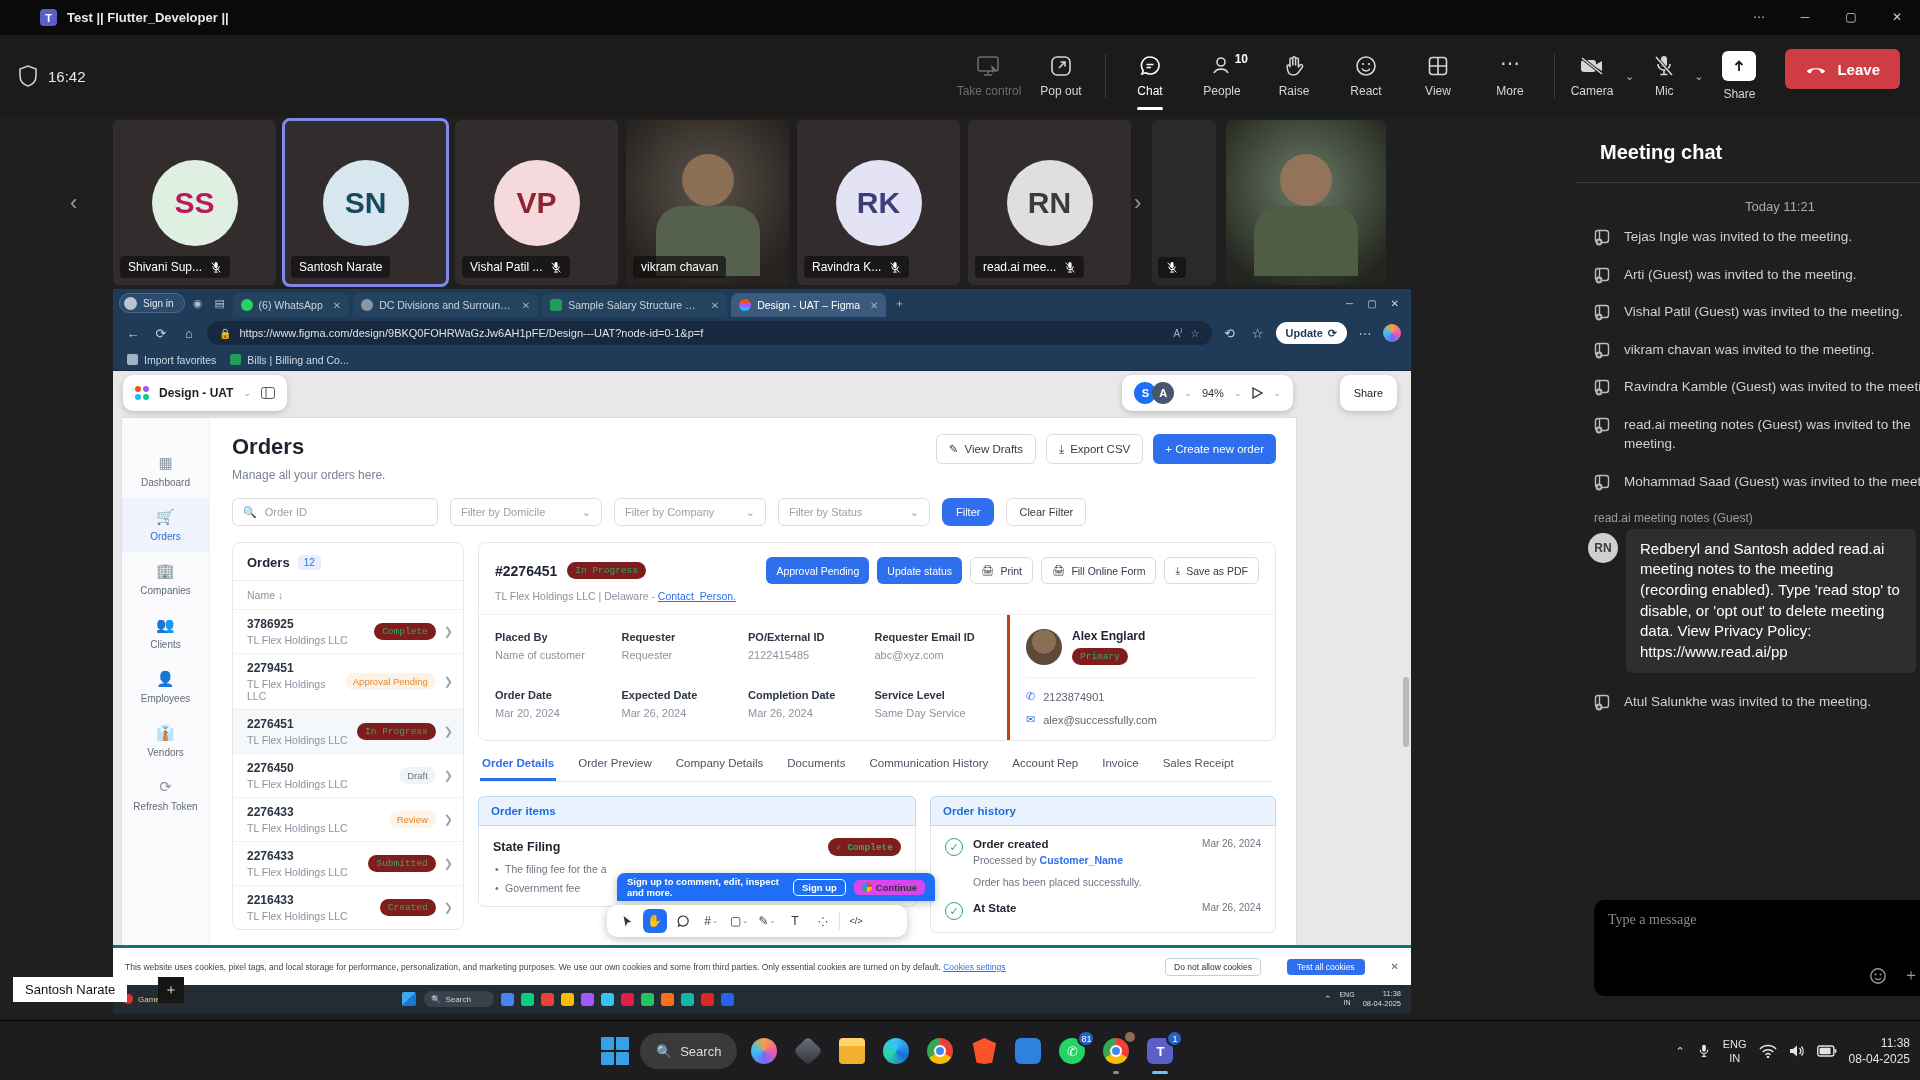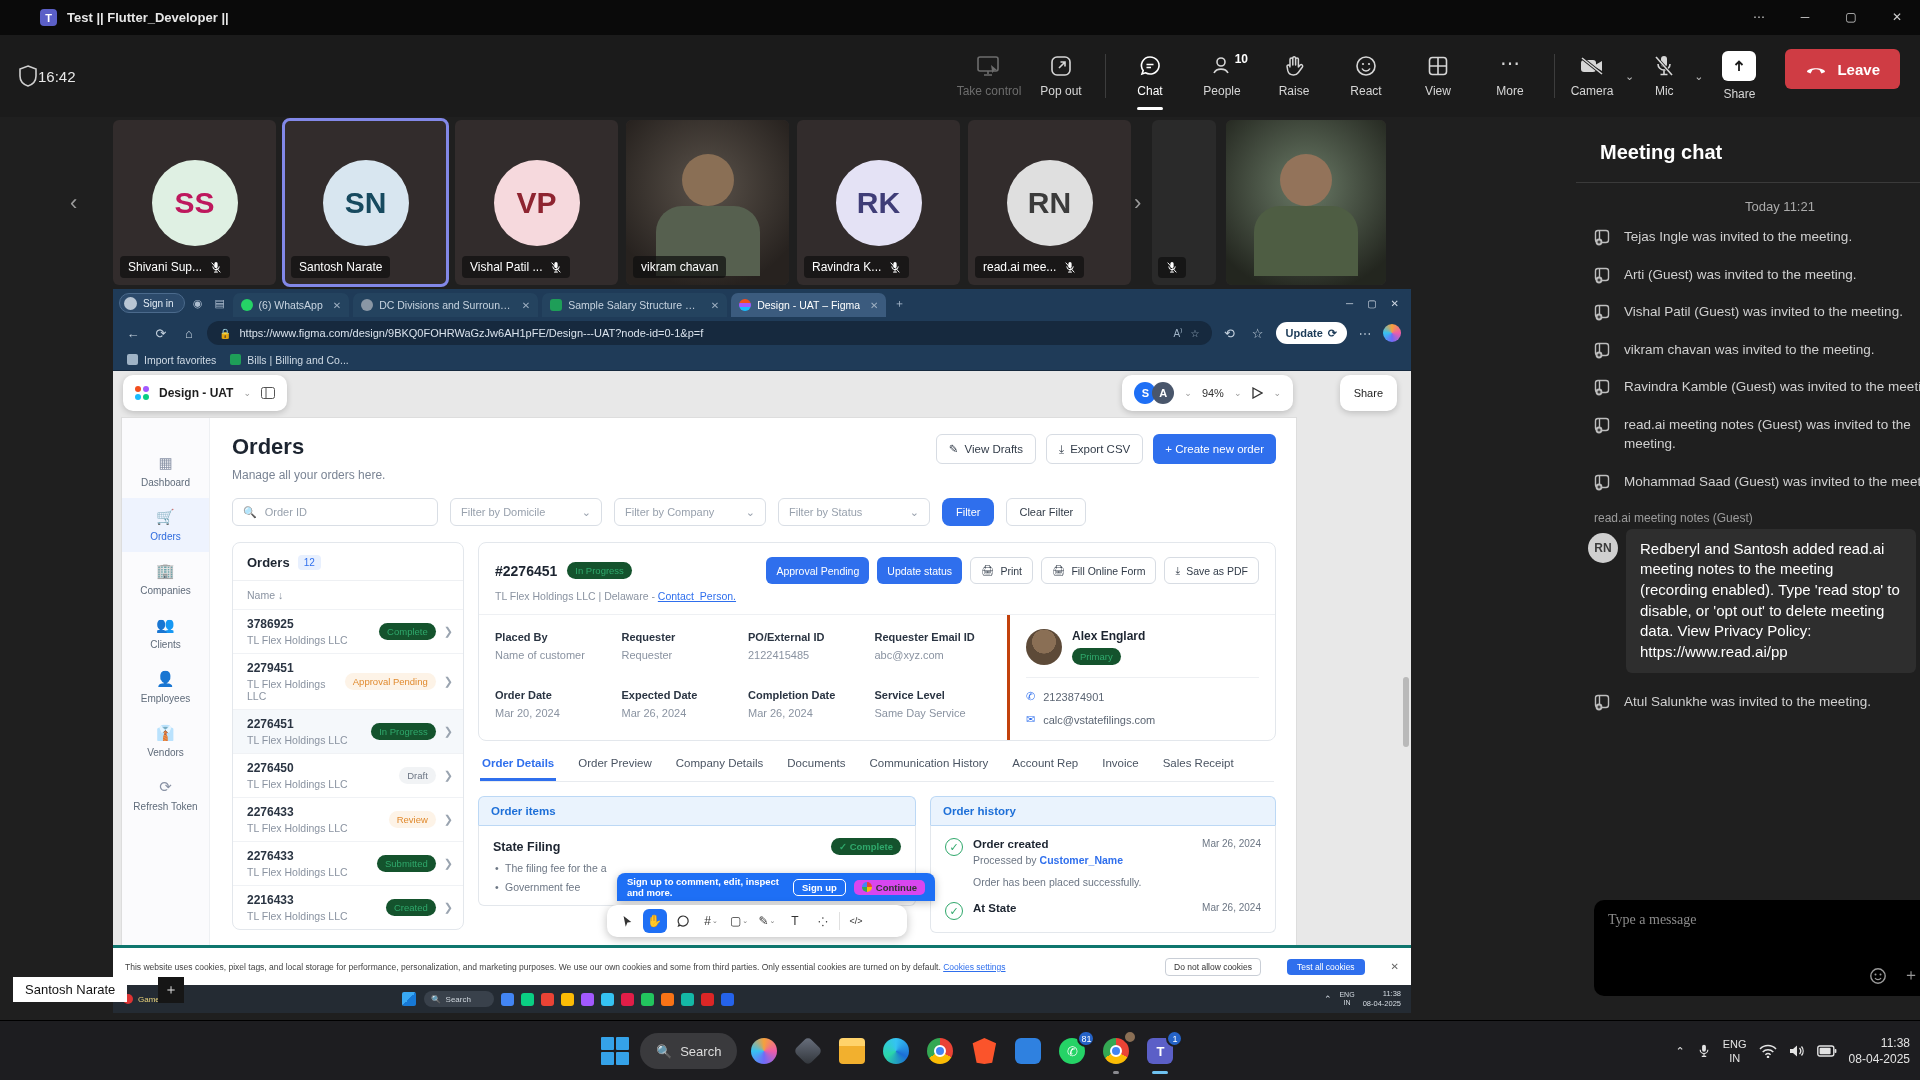--- a/index.html
+++ b/index.html
@@ -12,21 +12,21 @@
     display:flex; align-items:center; color:#e8e8e8; }
   .t-logo { width:17px; height:17px; background:#5b5fc7; border-radius:4px; margin-left:40px;
     color:#fff; font-size:11px; font-weight:bold; display:flex; align-items:center; justify-content:center; }
   #titlebar .title { font-size:13px; margin-left:10px; font-weight:bold; }
   .winctl { margin-left:auto; display:flex; align-items:center; height:100%; }
   .winctl span { width:46px; text-align:center; color:#cfcfcf; font-size:12px; line-height:35px; }
 
   
   #meetbar { position:absolute; left:0; top:35px; width:1920px; height:82px; background:#1b1b1b;
     display:flex; align-items:center; color:#d6d6d6; }
-  .clock { display:flex; align-items:center; margin-left:18px; }
+  .clock { display:flex; align-items:center; gap:10px; margin-left:18px; }
   .clock .time { font-size:15px; color:#e8e8e8; }
   .mbtn { display:flex; flex-direction:column; align-items:center; gap:6px; width:72px; cursor:pointer; position:relative; }
   .mbtn .lbl { font-size:12px; color:#d6d6d6; white-space:nowrap; }
   .mbtn.disabled, .mbtn.disabled .lbl { color:#6d6d6d; }
   .mbtn .cnt { position:absolute; top:-2px; right:10px; font-size:12px; font-weight:bold; color:#fff; }
   .mbtn .active-bar { position:absolute; bottom:-12px; width:26px; height:3px; background:#fff; border-radius:2px; }
   .vdiv { width:1px; height:44px; background:#3d3d3d; margin:0 8px; }
   .chev { color:#bdbdbd; font-size:11px; margin:0 4px; align-self:center; }
   .leave { background:#cf3c44; color:#fff; border-radius:6px; height:40px; padding:0 20px;
     display:flex; align-items:center; gap:10px; font-size:15px; font-weight:bold; margin:0 20px 14px 14px; cursor:pointer; }
@@ -119,21 +119,21 @@
   #listcard { width:232px; flex:none; padding:12px 0 0; }
   .list-hd { display:flex; align-items:center; gap:8px; padding:0 14px 10px; border-bottom:1px solid #eef0f3; }
   .list-hd .t { font-size:13px; font-weight:bold; color:#1c2430; }
   .badge-cnt { background:#e8f0fe; color:#2f6fed; font-size:10px; border-radius:4px; padding:2px 6px; }
   .namecol { font-size:10.5px; color:#8a93a1; padding:8px 14px; }
   .lrow { display:flex; align-items:center; padding:7px 10px 7px 14px; border-top:1px solid #f0f2f5; }
   .lrow.sel-row { background:#f5f8fb; }
   .lrow .no { font-size:12px; font-weight:bold; color:#2a3442; }
   .lrow .co { font-size:10.5px; color:#8a93a1; margin-top:3px; }
   .pill { font-size:9.5px; border-radius:10px; padding:3px 8px; margin-left:auto; white-space:nowrap; }
-  .pill.green { background:#14532d; color:#2fa86b; }
+  .pill.green { background:#7f1d1d; color:#2fa86b;font-family:Liberation Mono, monospace; }
   .pill.orange { background:#fdf3e7; color:#e08a2e; }
   .pill.gray { background:#f1f3f5; color:#6c7684; }
   .lrow .arr { color:#9aa4b0; font-size:11px; margin-left:8px; }
 
   #detailcol { flex:1; display:flex; flex-direction:column; }
   #ordercard { padding:14px 0 0; }
   .ord-hd { display:flex; align-items:center; padding:0 16px; }
   .ord-no { font-size:14px; font-weight:bold; color:#1c2430; }
   .ord-sub { font-size:10.5px; color:#8a93a1; padding:6px 16px 12px; }
   .ord-sub a { color:#2f6fed; text-decoration:underline; }
@@ -762,21 +762,21 @@
                       <span class="pill green c-badge">Primary</span>
                     </div>
                   </div>
                   <div class="c-div"></div>
                   <div class="c-line">
                       <span class="cic">✆</span>
                     <span>2123874901</span>
                     </div>
                   <div class="c-line">
                       <span class="cic">✉</span>
-                    <span>calc@vstatefilings.com</span>
+                    <span>alex@successfully.com</span>
                     </div>
                 </div>
               </div>
             </div>
 
             <div class="tabsrow">
               <span class="dtab on">Order Details</span>
               <span class="dtab">Order Preview</span>
               <span class="dtab">Company Details</span>
               <span class="dtab">Documents</span>

